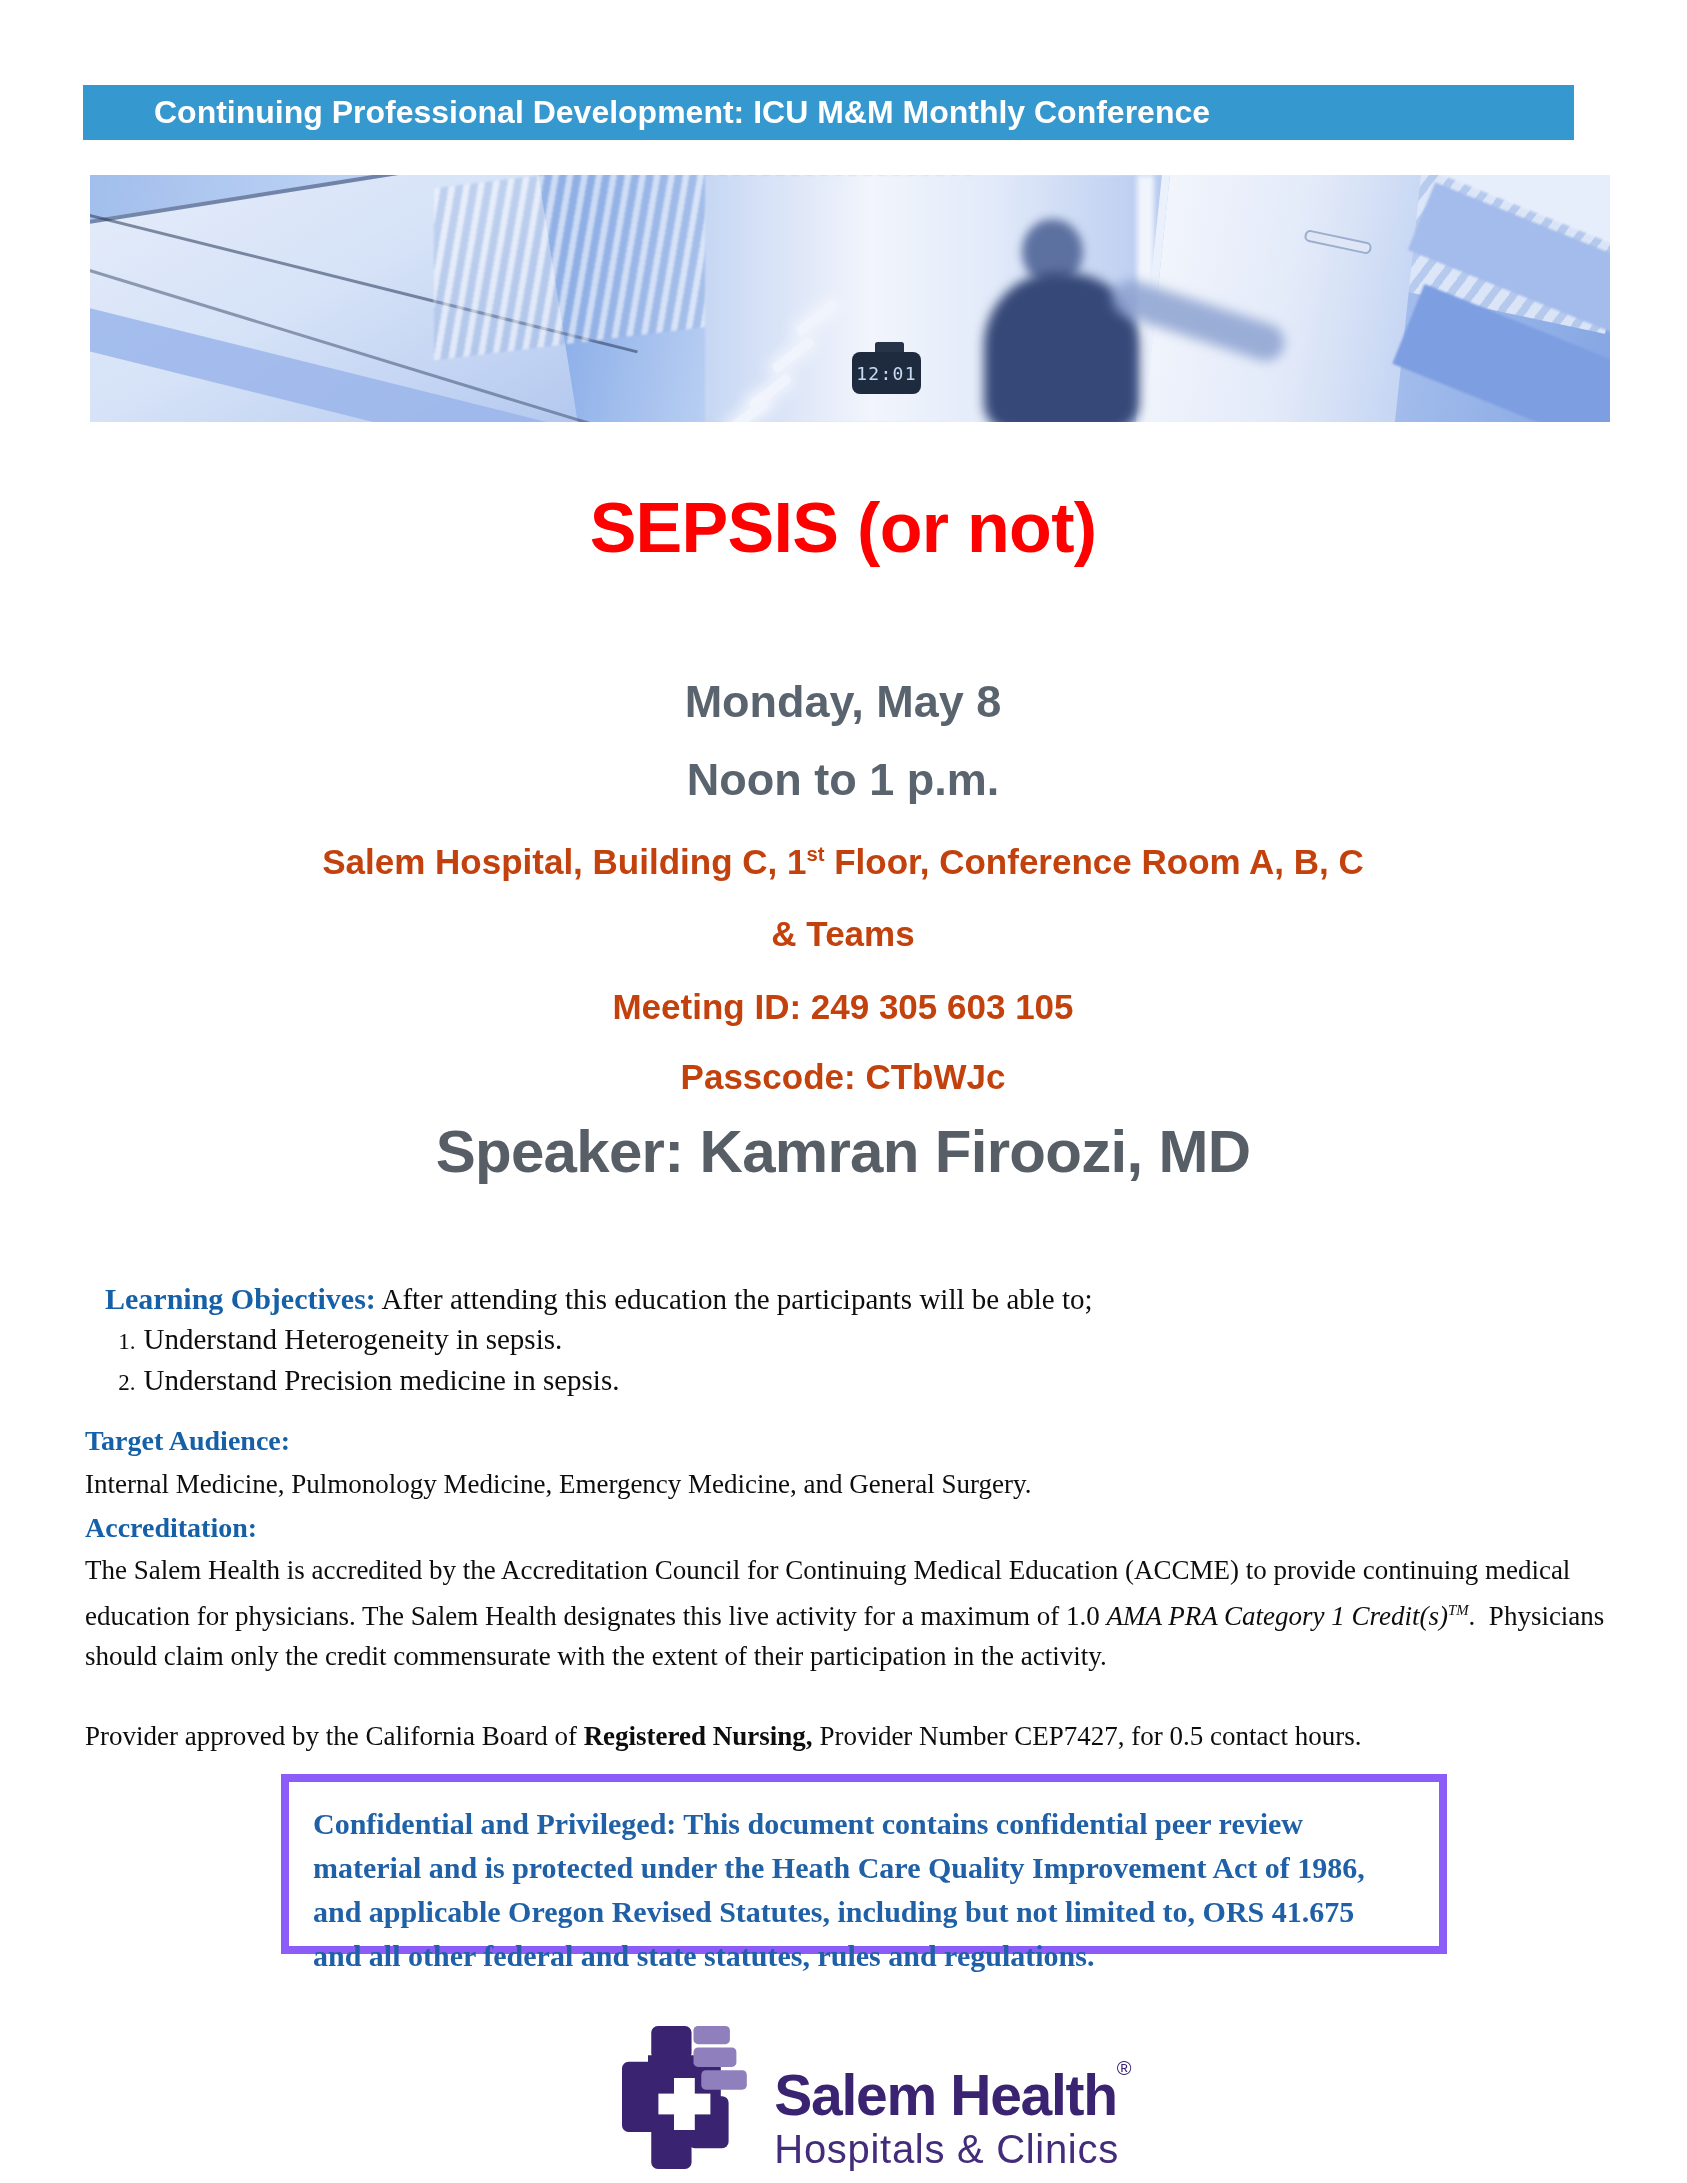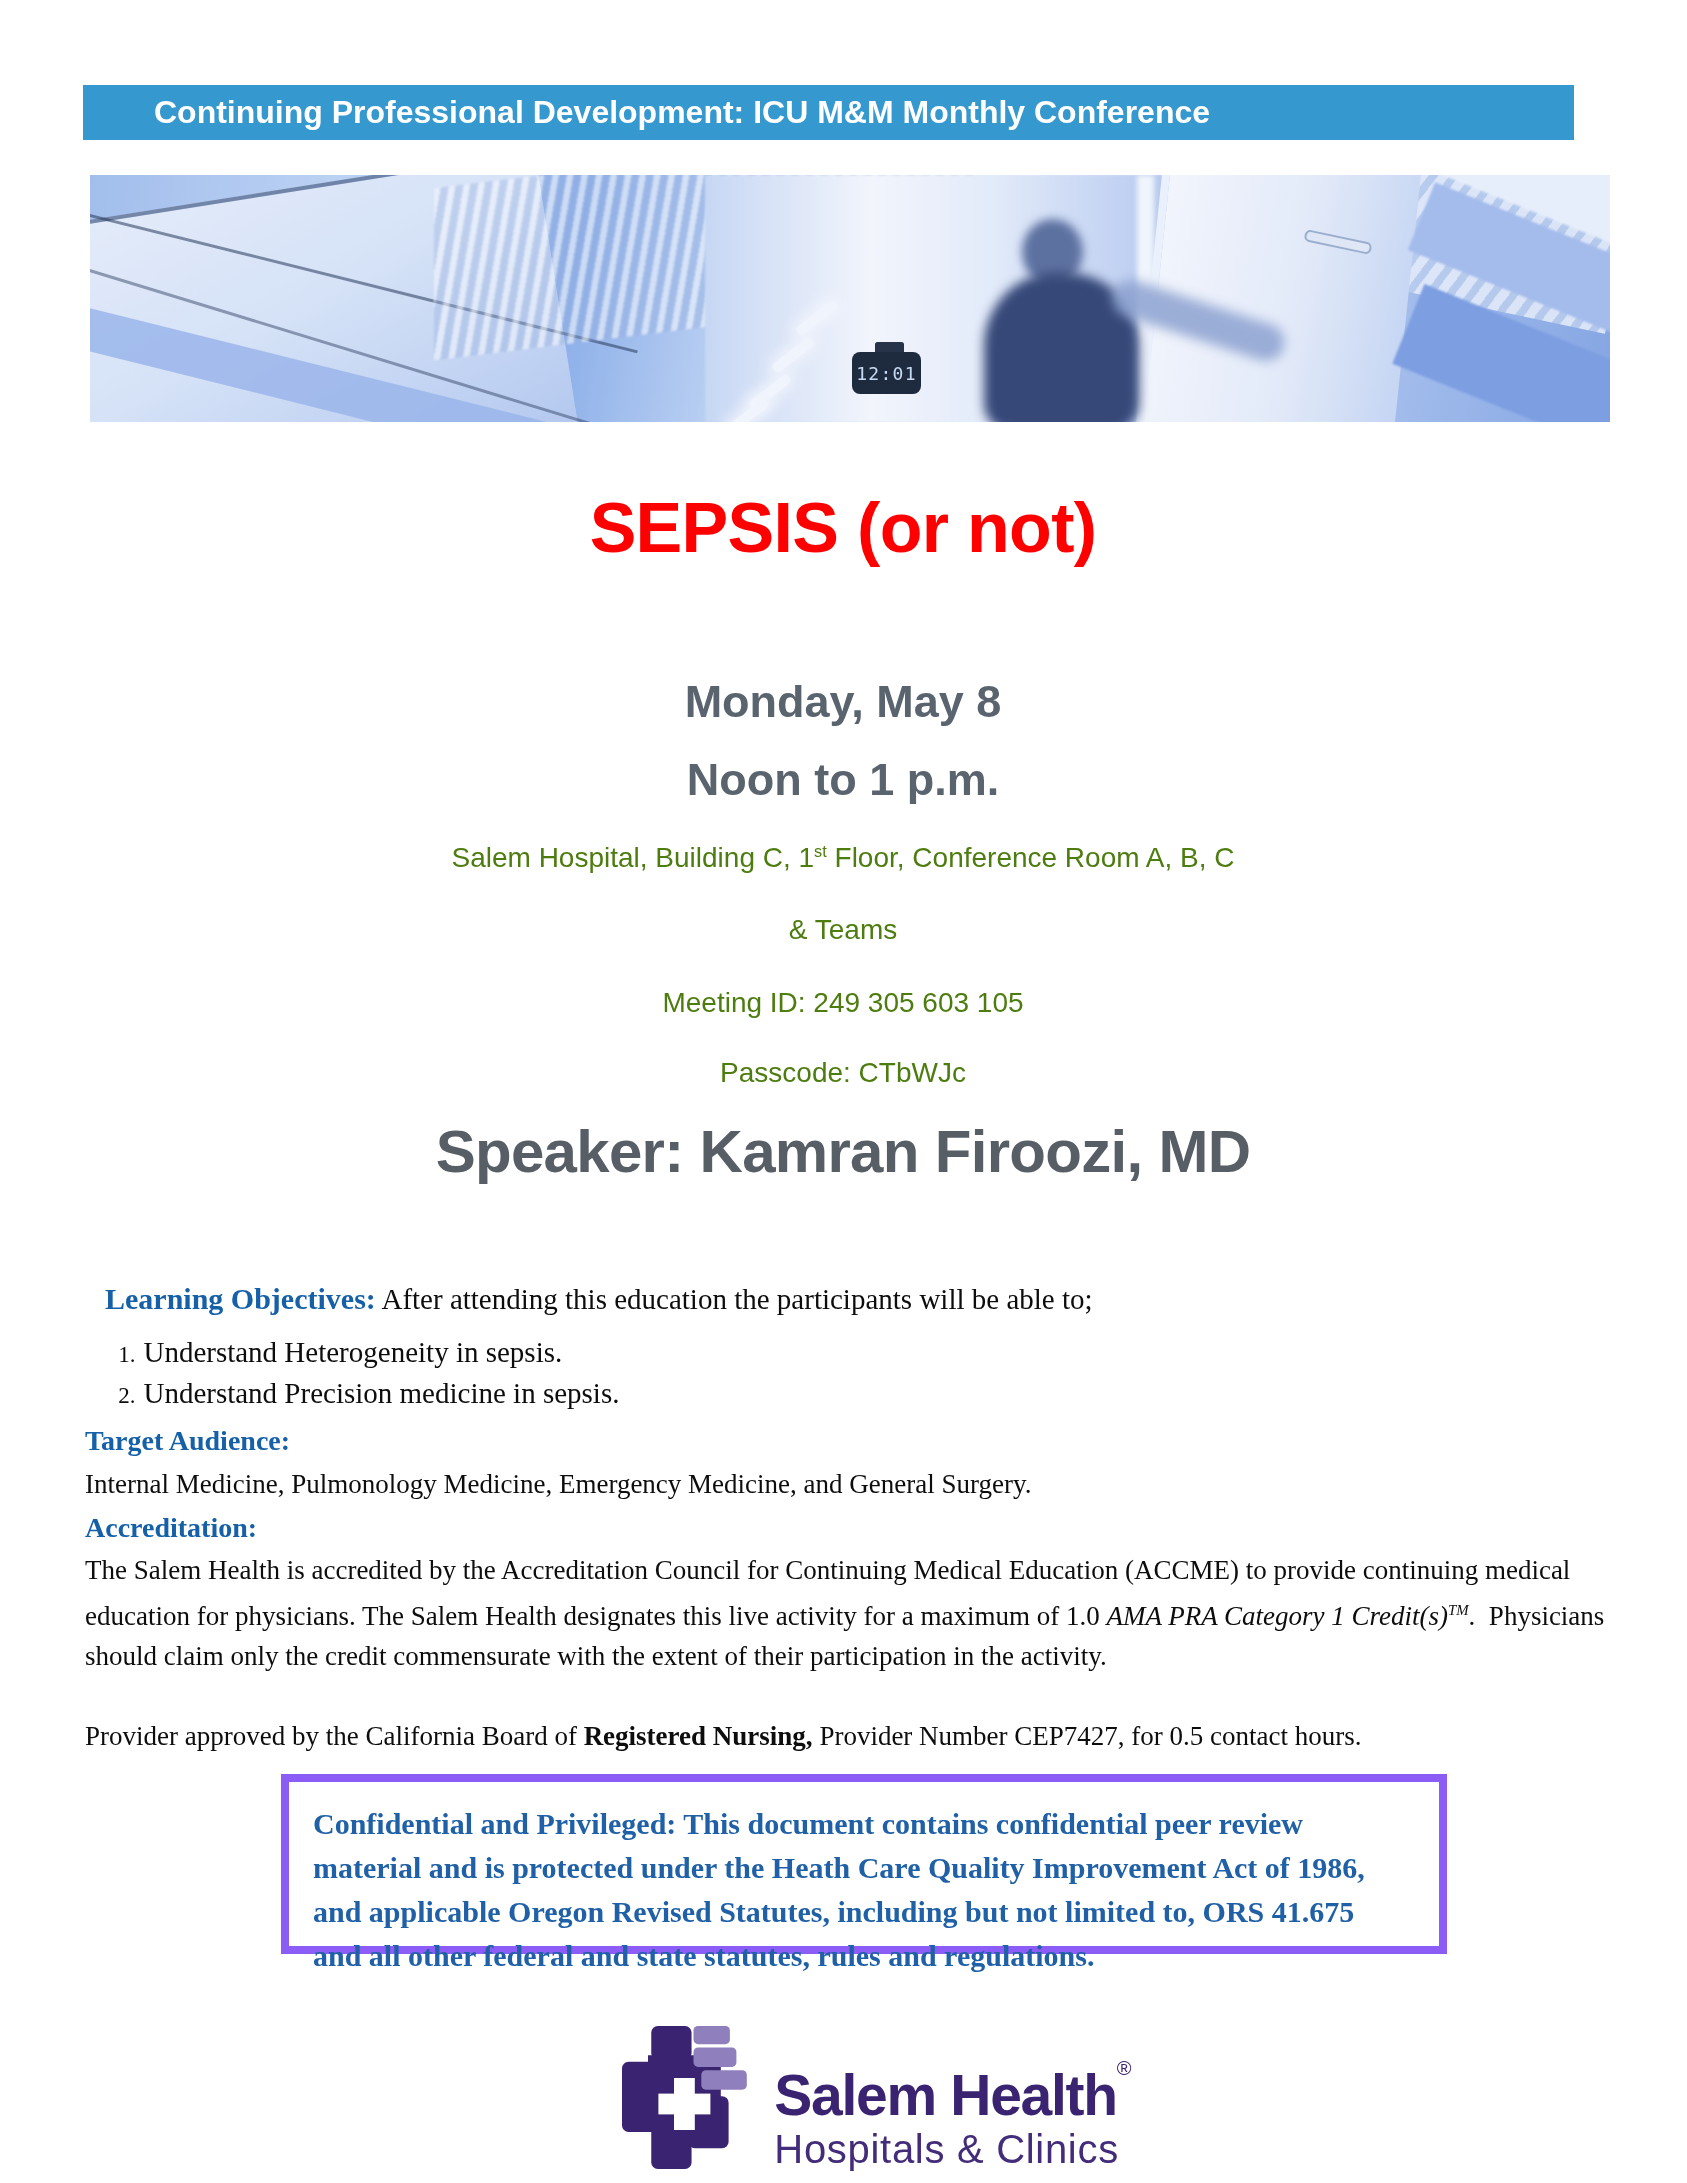--- a/index.html
+++ b/index.html
@@ -49,30 +49,30 @@
             border-radius:46% 46% 18% 18%;filter:blur(5.3px);}
   .fig-arm{left:1019px;top:127px;width:179px;height:37px;background:#8fa3cf;background:#8fa3cf;
            border-radius:20px;transform:rotate(18deg);filter:blur(6px);opacity:.85;}
   .hero-tint{left:0;top:0;width:100%;height:100%;background:rgba(125,155,225,.10);}
 
   
   .cline{position:absolute;left:83px;width:1520px;text-align:center;}
   .title{top:488px;font-size:70px;font-weight:bold;color:#fe0000;letter-spacing:-0.7px;}
   .date{top:676px;font-size:45px;font-weight:bold;color:#5a646e;}
   .time{top:754px;font-size:45px;font-weight:bold;color:#5a646e;}
-  .gray{font-size:28px;color:#4d7c0f;font-weight:400;}
+  .gray{font-size:35px;color:#c2410c;font-weight:700;}
   .loc1{top:842px;} .loc2{top:914px;} .meeting{top:987px;} .passcode{top:1057px;}
   .loc1 sup{font-size:0.58em;vertical-align:super;}
   .speaker{top:1117px;font-size:60px;font-weight:bold;color:#575e66;letter-spacing:-0.7px;}
 
   
   .serif{font-family:"Liberation Serif",serif;color:#0d0d0d;}
   .objectives{position:absolute;left:105px;top:1282px;width:1495px;font-size:29px;}
   .objectives .hblue{color:#1660a8;font-weight:bold;font-size:30px;}
-  .obj-items{margin-top:17px;padding-left:13.2px;}
+  .obj-items{margin-top:4px;padding-left:13.2px;}
   .obj-item{line-height:38px;}
   .obj-item .num{font-size:23px;margin-right:8px;}
 
   .sections{position:absolute;left:85px;top:1421px;width:1522px;font-size:27px;line-height:40px;}
   .sections .hblue{color:#1660a8;font-weight:bold;font-size:28px;margin:0;}
   .sections p{margin:0;}
   .sections .gap-s{margin-top:2.6px;}
   .sections .gap-m{margin-top:4px;}
   .provider{margin-top:40px !important;}
   .tm{font-size:0.55em;vertical-align:super;font-style:italic;}

